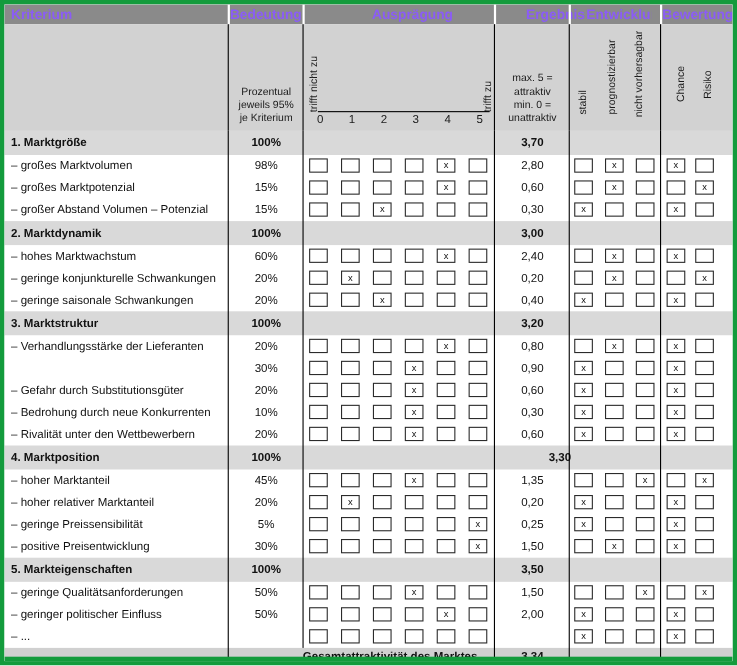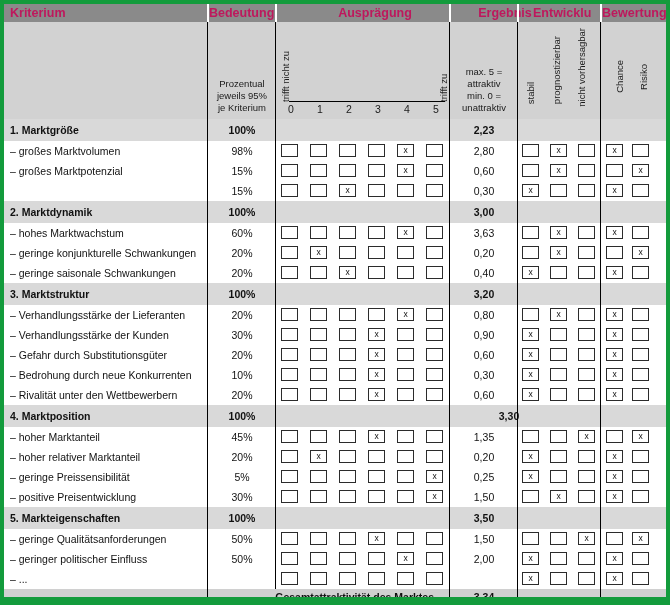--- a/index.html
+++ b/index.html
@@ -16,21 +16,21 @@
     overflow:hidden;
   }
   
   .hdr-band{
     position:absolute;left:0;top:0;width:662px;height:18px;
     background:#8a8a8a;
     box-sizing:border-box;
   }
   .hdr-title{
     position:absolute;top:0;height:18px;line-height:18px;
-    color:#be185d;font-weight:bold;font-size:12.5px;
+    color:#8b5cf6;font-weight:bold;font-size:12.5px;
     white-space:nowrap;overflow:hidden;
     box-sizing:border-box;
   }
   .hdr-sep{
     position:absolute;top:0;width:2px;height:18px;background:#ffffff;
   }
   
   .sub-band{
     position:absolute;left:0;top:18px;width:662px;height:97px;
     background:#d2d2d2;
@@ -145,21 +145,21 @@
   <div class="vline" style="left:203px;top:18px;height:97px;"></div>
   <div class="vline" style="left:271px;top:18px;height:97px;"></div>
   <div class="vline" style="left:445px;top:18px;height:97px;"></div>
   <div class="vline" style="left:513px;top:18px;height:97px;"></div>
   <div class="vline" style="left:596px;top:18px;height:97px;"></div>
 
   <div id="body-layer">
       <div class="row section" style="top: 115px; height: 22px;">
         <div class="cell-crit bold" style="top: 5px; left: 6px;">1. Marktgröße</div>
         <div class="cell-bed bold" style="left: 205px; top: 5px; width: 66px;">100%</div>
-        <div class="cell-erg bold" style="left: 447px; top: 5px; width: 66px;">2,23</div>
+        <div class="cell-erg bold" style="left: 447px; top: 5px; width: 66px;">3,70</div>
       </div>
       <div class="row plain" style="top: 137px; height: 20px;">
         <div class="cell-crit" style="top: 4px; left: 6px;">– großes Marktvolumen</div>
         <div class="cell-bed" style="left: 205px; top: 4px; width: 66px;">98%</div>
         <div class="cell-erg" style="left: 447px; top: 4px; width: 66px;">2,80</div>
         <div class="cb" style="left: 277px; top: 3px;"></div>
         <div class="cb" style="left: 306px; top: 3px;"></div>
         <div class="cb" style="left: 335px; top: 3px;"></div>
         <div class="cb" style="left: 364px; top: 3px;"></div>
         <div class="cb" style="left: 393px; top: 3px;">x</div>
@@ -180,20 +180,21 @@
         <div class="cb" style="left: 364px; top: 3px;"></div>
         <div class="cb" style="left: 393px; top: 3px;">x</div>
         <div class="cb" style="left: 422px; top: 3px;"></div>
         <div class="cb" style="left: 518px; top: 3px;"></div>
         <div class="cb" style="left: 546px; top: 3px;">x</div>
         <div class="cb" style="left: 574px; top: 3px;"></div>
         <div class="cb" style="left: 602px; top: 3px;"></div>
         <div class="cb" style="left: 628px; top: 3px;">x</div>
       </div>
       <div class="row plain" style="top: 177px; height: 20px;">
+        <div class="cell-crit" style="top: 4px; left: 6px;">– großer Abstand Volumen – Potenzial</div>
         <div class="cell-bed" style="left: 205px; top: 4px; width: 66px;">15%</div>
         <div class="cell-erg" style="left: 447px; top: 4px; width: 66px;">0,30</div>
         <div class="cb" style="left: 277px; top: 3px;"></div>
         <div class="cb" style="left: 306px; top: 3px;"></div>
         <div class="cb" style="left: 335px; top: 3px;">x</div>
         <div class="cb" style="left: 364px; top: 3px;"></div>
         <div class="cb" style="left: 393px; top: 3px;"></div>
         <div class="cb" style="left: 422px; top: 3px;"></div>
         <div class="cb" style="left: 518px; top: 3px;">x</div>
         <div class="cb" style="left: 546px; top: 3px;"></div>
@@ -202,21 +203,21 @@
         <div class="cb" style="left: 628px; top: 3px;"></div>
       </div>
       <div class="row section" style="top: 197px; height: 22px;">
         <div class="cell-crit bold" style="top: 5px; left: 6px;">2. Marktdynamik</div>
         <div class="cell-bed bold" style="left: 205px; top: 5px; width: 66px;">100%</div>
         <div class="cell-erg bold" style="left: 447px; top: 5px; width: 66px;">3,00</div>
       </div>
       <div class="row plain" style="top: 219px; height: 20px;">
         <div class="cell-crit" style="top: 4px; left: 6px;">– hohes Marktwachstum</div>
         <div class="cell-bed" style="left: 205px; top: 4px; width: 66px;">60%</div>
-        <div class="cell-erg" style="left: 447px; top: 4px; width: 66px;">3,63</div>
+        <div class="cell-erg" style="left: 447px; top: 4px; width: 66px;">2,40</div>
         <div class="cb" style="left: 277px; top: 3px;"></div>
         <div class="cb" style="left: 306px; top: 3px;"></div>
         <div class="cb" style="left: 335px; top: 3px;"></div>
         <div class="cb" style="left: 364px; top: 3px;"></div>
         <div class="cb" style="left: 393px; top: 3px;">x</div>
         <div class="cb" style="left: 422px; top: 3px;"></div>
         <div class="cb" style="left: 518px; top: 3px;"></div>
         <div class="cb" style="left: 546px; top: 3px;">x</div>
         <div class="cb" style="left: 574px; top: 3px;"></div>
         <div class="cb" style="left: 602px; top: 3px;">x</div>
@@ -269,21 +270,20 @@
         <div class="cb" style="left: 364px; top: 3px;"></div>
         <div class="cb" style="left: 393px; top: 3px;">x</div>
         <div class="cb" style="left: 422px; top: 3px;"></div>
         <div class="cb" style="left: 518px; top: 3px;"></div>
         <div class="cb" style="left: 546px; top: 3px;">x</div>
         <div class="cb" style="left: 574px; top: 3px;"></div>
         <div class="cb" style="left: 602px; top: 3px;">x</div>
         <div class="cb" style="left: 628px; top: 3px;"></div>
       </div>
       <div class="row plain" style="top: 321px; height: 20px;">
-        <div class="cell-crit" style="top: 4px; left: 6px;">– Verhandlungsstärke der Kunden</div>
         <div class="cell-bed" style="left: 205px; top: 4px; width: 66px;">30%</div>
         <div class="cell-erg" style="left: 447px; top: 4px; width: 66px;">0,90</div>
         <div class="cb" style="left: 277px; top: 3px;"></div>
         <div class="cb" style="left: 306px; top: 3px;"></div>
         <div class="cb" style="left: 335px; top: 3px;"></div>
         <div class="cb" style="left: 364px; top: 3px;">x</div>
         <div class="cb" style="left: 393px; top: 3px;"></div>
         <div class="cb" style="left: 422px; top: 3px;"></div>
         <div class="cb" style="left: 518px; top: 3px;">x</div>
         <div class="cb" style="left: 546px; top: 3px;"></div>

